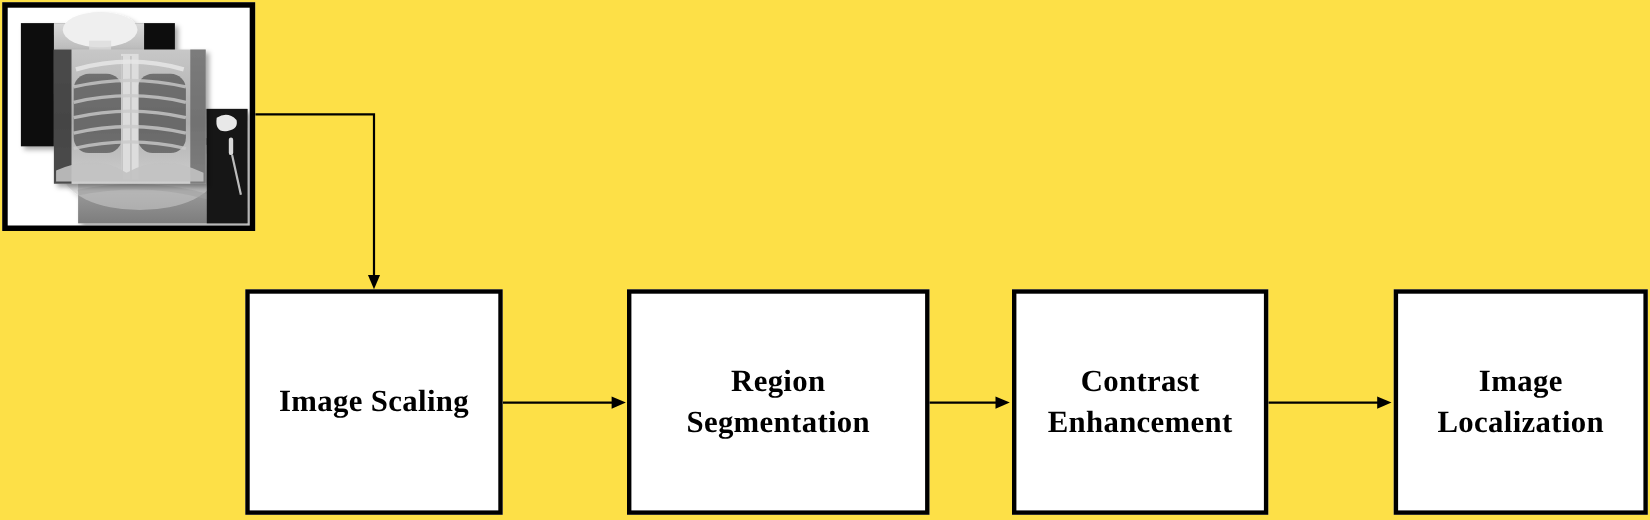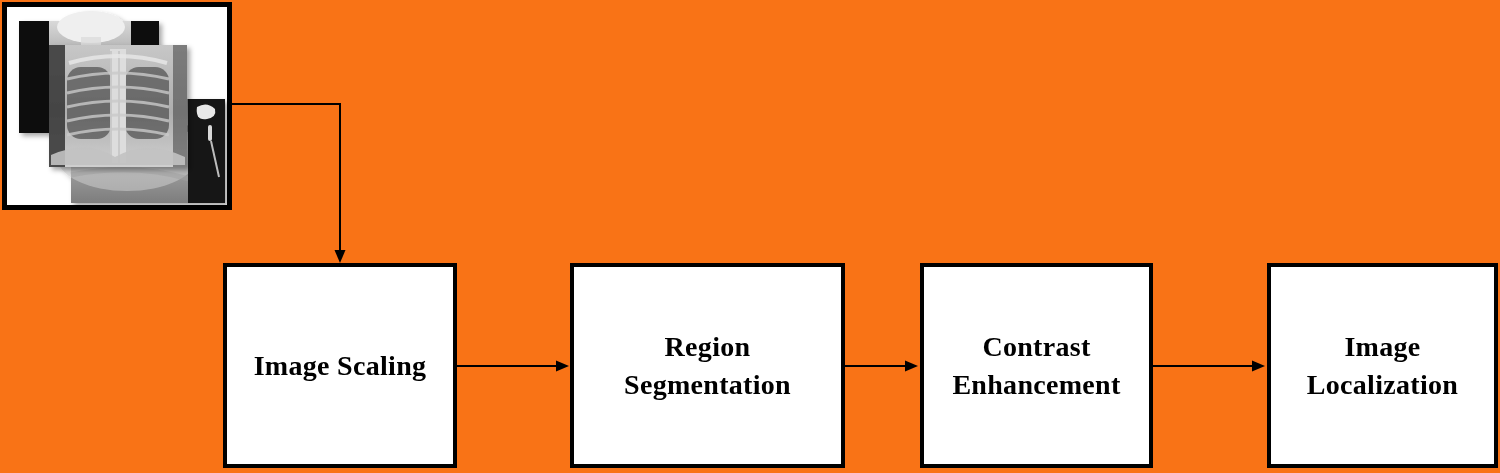--- a/index.html
+++ b/index.html
@@ -4,21 +4,21 @@
 <style>
   html, body {
     margin: 0;
     padding: 0;
     background: #ffffff;
   }
   .canvas {
     position: relative;
     width: 1500px;
     height: 473px;
-    background: #f97316;
+    background: #fde047;
     font-family: "Liberation Serif", "DejaVu Serif", serif;
     overflow: hidden;
   }
   .connectors {
     position: absolute;
     left: 0;
     top: 0;
     width: 1500px;
     height: 473px;
     pointer-events: none;

